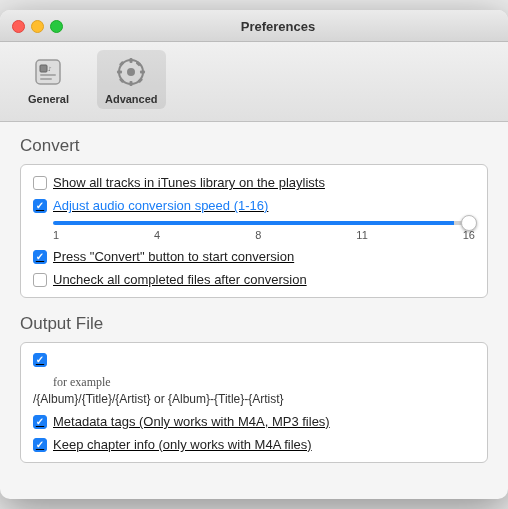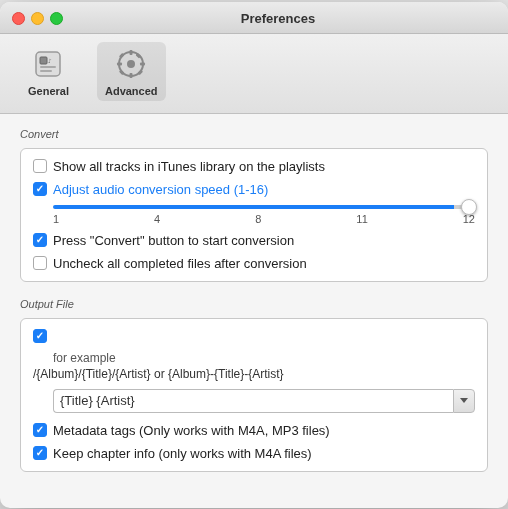--- a/index.html
+++ b/index.html
@@ -91,39 +91,39 @@
 
     .content {
       padding: 14px 20px 20px;
     }
 
     .section {
       margin-bottom: 16px;
     }
 
     .section-title {
-      font-size: 11px;
+      font-size: 17px;
       color: #555;
       font-weight: 500;
       margin-bottom: 8px;
-      font-style: italic;
     }
 
     .section-box {
       background: white;
       border: 1px solid #c8c8c8;
       border-radius: 6px;
       padding: 10px 12px;
     }
 
     .checkbox-row {
       display: flex;
       align-items: center;
       margin-bottom: 8px;
       gap: 6px;
+      text-decoration: underline;
     }
 
     .checkbox-row:last-child {
       margin-bottom: 0;
     }
 
     .checkbox {
       width: 14px;
       height: 14px;
       border: 1px solid #aaa;
@@ -316,21 +316,21 @@
 
         <div class="slider-container">
           <div class="slider-track">
             <div class="slider-thumb"></div>
           </div>
           <div class="slider-labels">
             <span>1</span>
             <span>4</span>
             <span>8</span>
             <span>11</span>
-            <span>12</span>
+            <span>16</span>
           </div>
         </div>
 
         <div class="checkbox-row">
           <div class="checkbox checked"></div>
           <span class="checkbox-label">Press "Convert" button to start conversion</span>
         </div>
 
         <div class="checkbox-row">
           <div class="checkbox"></div>
@@ -341,29 +341,23 @@
     </div>
 
     <div class="section output-section">
       <div class="section-title">Output File</div>
       <div class="section-box">
 
         <div class="checkbox-row">
           <div class="checkbox checked"></div>
         </div>
 
-        <div class="output-example" style="margin-bottom: 2px;">for example</div>
+        <div class="output-example" style="margin-bottom: 2px; font-family: Liberation Serif, serif;">for example</div>
         <div class="output-format">/{Album}/{Title}/{Artist} or {Album}-{Title}-{Artist}</div>
 
-        <div class="output-input-row">
-          <input type="text" class="output-input" value="{Title} {Artist}" style="">
-          <div class="output-dropdown-btn">
-            <div class="chevron-down"></div>
-          </div>
-        </div>
 
         <div class="checkbox-row">
           <div class="checkbox checked"></div>
           <span class="checkbox-label">Metadata tags (Only works with M4A, MP3 files)</span>
         </div>
 
         <div class="checkbox-row">
           <div class="checkbox checked"></div>
           <span class="checkbox-label">Keep chapter info (only works with  M4A files)</span>
         </div>

